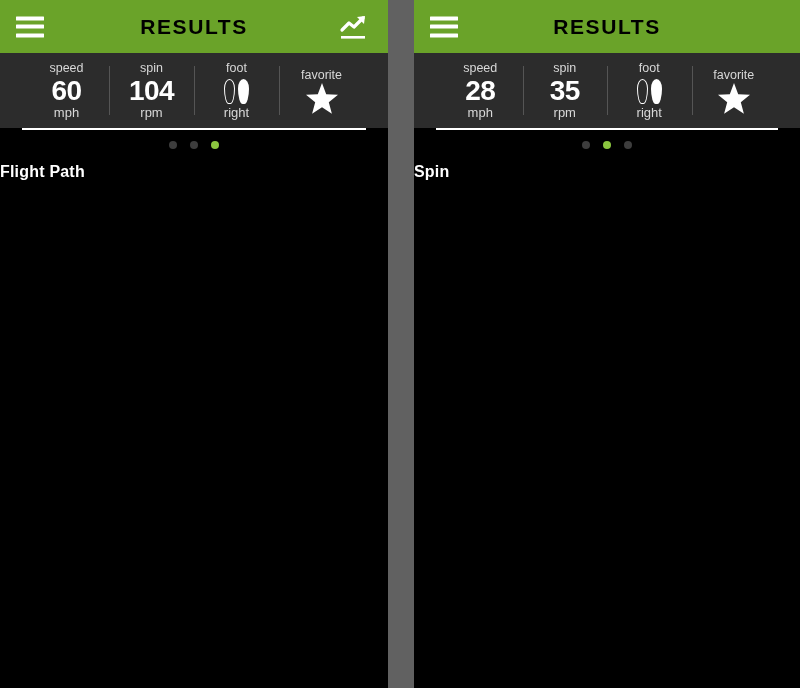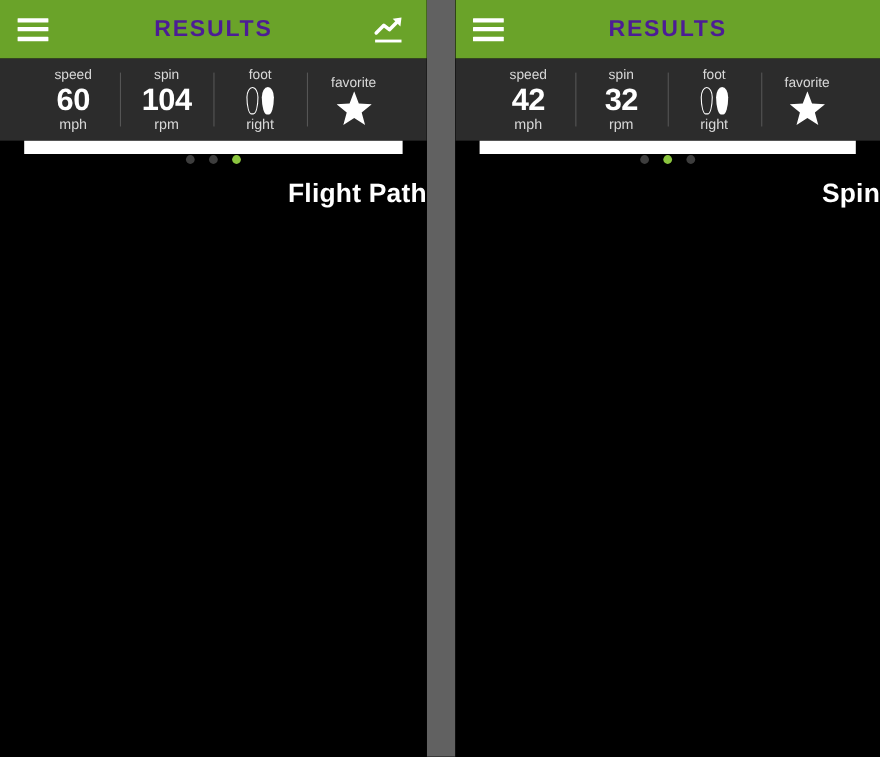--- a/index.html
+++ b/index.html
@@ -55,21 +55,21 @@
   .hamburger span {
     display: block;
     height: 4px;
     width: 100%;
     background: #ffffff;
     border-radius: 0.5px;
   }
   .header-title {
     width: 100%;
     text-align: center;
-    color: #4c1d95;
+    color: #000000;
     font-size: 21px;
     font-weight: bold;
     letter-spacing: 1.6px;
   }
   .chart-icon {
     position: absolute;
     right: 18px;
     top: 50%;
     transform: translateY(-50%);
     width: 32px;
@@ -157,23 +157,23 @@
     padding-top: 13px;
   }
   .dot {
     width: 8px;
     height: 8px;
     border-radius: 50%;
     background: #3d3d3d;
   }
   .dot.active { background: #8bc53f; }
   .section-title {
-    text-align: right;
+    text-align: left;
     color: #ffffff;
-    font-size: 24px;
+    font-size: 16px;
     font-weight: bold;
     margin-top: 14px;
     letter-spacing: 0.2px;
   }
 
   
   .kick-btn {
     position: absolute;
     left: 22px;
     right: 22px;
@@ -264,26 +264,26 @@
         <span></span>
           <span></span>
           <span></span>
       </div>
       <div class="header-title">RESULTS</div>
     </div>
 
     <div class="stats">
       <div class="stat">
         <div class="stat-label">speed</div>
-        <div class="stat-value">42</div>
+        <div class="stat-value">28</div>
         <div class="stat-unit">mph</div>
       </div>
       <div class="stat">
         <div class="stat-label">spin</div>
-        <div class="stat-value">32</div>
+        <div class="stat-value">35</div>
         <div class="stat-unit">rpm</div>
       </div>
       <div class="stat">
         <div class="stat-label">foot</div>
         <div class="foot-icon">
           <div class="foot-shape foot-outline"></div>
           <div class="foot-shape foot-filled"></div>
         </div>
         <div class="stat-unit">right</div>
       </div>

